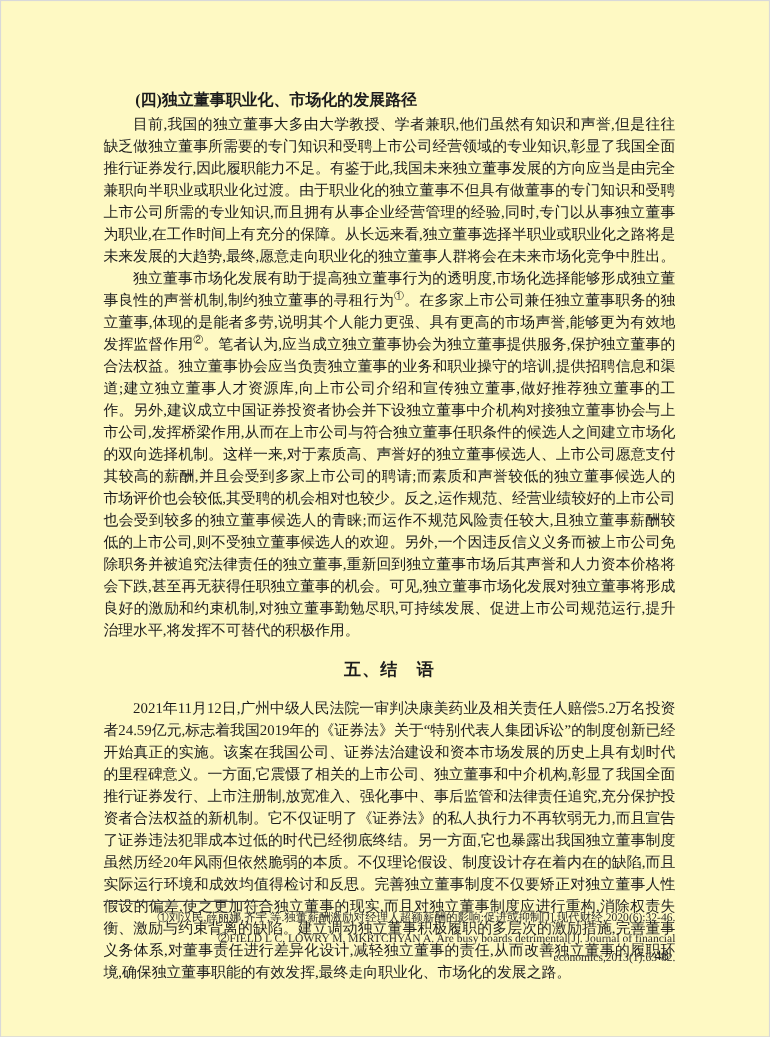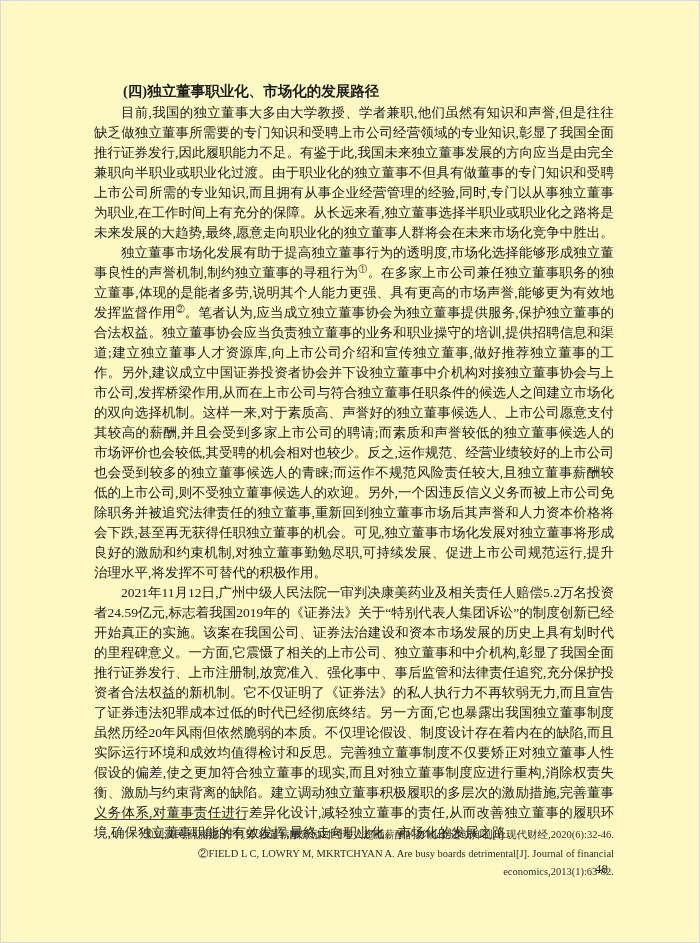--- a/index.html
+++ b/index.html
@@ -82,20 +82,21 @@
 <div class="page">
 
   <div class="content">
 
     <h3 class="subheading">(四)独立董事职业化、市场化的发展路径</h3>
 
     <p class="body-para">目前,我国的独立董事大多由大学教授、学者兼职,他们虽然有知识和声誉,但是往往缺乏做独立董事所需要的专门知识和受聘上市公司经营领域的专业知识,彰显了我国全面推行证券发行,因此履职能力不足。有鉴于此,我国未来独立董事发展的方向应当是由完全兼职向半职业或职业化过渡。由于职业化的独立董事不但具有做董事的专门知识和受聘上市公司所需的专业知识,而且拥有从事企业经营管理的经验,同时,专门以从事独立董事为职业,在工作时间上有充分的保障。从长远来看,独立董事选择半职业或职业化之路将是未来发展的大趋势,最终,愿意走向职业化的独立董事人群将会在未来市场化竞争中胜出。</p>
 
     <p class="body-para"><span class="seg">独立董事市场化发展有助于提高独立董事行为的透明度,市场化选择能够形成独立董事良性的声誉机制,制约独立董事的寻租行为</span><sup class="fnref">①</sup><span class="seg">。在多家上市公司兼任独立董事职务的独立董事,体现的是能者多劳,说明其个人能力更强、具有更高的市场声誉,能够更为有效地发挥监督作用</span><sup class="fnref">②</sup><span class="seg">。笔者认为,应当成立独立董事协会为独立董事提供服务,保护独立董事的合法权益。独立董事协会应当负责独立董事的业务和职业操守的培训,提供招聘信息和渠道;建立独立董事人才资源库,向上市公司介绍和宣传独立董事,做好推荐独立董事的工作。另外,建议成立中国证券投资者协会并下设独立董事中介机构对接独立董事协会与上市公司,发挥桥梁作用,从而在上市公司与符合独立董事任职条件的候选人之间建立市场化的双向选择机制。这样一来,对于素质高、声誉好的独立董事候选人、上市公司愿意支付其较高的薪酬,并且会受到多家上市公司的聘请;而素质和声誉较低的独立董事候选人的市场评价也会较低,其受聘的机会相对也较少。反之,运作规范、经营业绩较好的上市公司也会受到较多的独立董事候选人的青睐;而运作不规范风险责任较大,且独立董事薪酬较低的上市公司,则不受独立董事候选人的欢迎。另外,一个因违反信义义务而被上市公司免除职务并被追究法律责任的独立董事,重新回到独立董事市场后其声誉和人力资本价格将会下跌,甚至再无获得任职独立董事的机会。可见,独立董事市场化发展对独立董事将形成良好的激励和约束机制,对独立董事勤勉尽职,可持续发展、促进上市公司规范运行,提升治理水平,将发挥不可替代的积极作用。</span></p>
 
+    <h2 class="section-title">五、结　语</h2>
 
     <p class="body-para">2021年11月12日,广州中级人民法院一审判决康美药业及相关责任人赔偿5.2万名投资者24.59亿元,标志着我国2019年的《证券法》关于“特别代表人集团诉讼”的制度创新已经开始真正的实施。该案在我国公司、证券法治建设和资本市场发展的历史上具有划时代的里程碑意义。一方面,它震慑了相关的上市公司、独立董事和中介机构,彰显了我国全面推行证券发行、上市注册制,放宽准入、强化事中、事后监管和法律责任追究,充分保护投资者合法权益的新机制。它不仅证明了《证券法》的私人执行力不再软弱无力,而且宣告了证券违法犯罪成本过低的时代已经彻底终结。另一方面,它也暴露出我国独立董事制度虽然历经20年风雨但依然脆弱的本质。不仅理论假设、制度设计存在着内在的缺陷,而且实际运行环境和成效均值得检讨和反思。完善独立董事制度不仅要矫正对独立董事人性假设的偏差,使之更加符合独立董事的现实,而且对独立董事制度应进行重构,消除权责失衡、激励与约束背离的缺陷。建立调动独立董事积极履职的多层次的激励措施,完善董事义务体系,对董事责任进行差异化设计,减轻独立董事的责任,从而改善独立董事的履职环境,确保独立董事职能的有效发挥,最终走向职业化、市场化的发展之路。</p>
 
 
   </div>
 
   <div class="footnote-block">
     <div class="footnote-rule"></div>
     <p class="footnote">①刘汉民,薛丽娜,齐宇,等.独董薪酬激励对经理人超额薪酬的影响:促进或抑制[J].现代财经,2020(6):32-46.</p>
     <p class="footnote">②FIELD L C, LOWRY M, MKRTCHYAN A. Are busy boards detrimental[J]. Journal of financial economics,2013(1):63-82.</p>

